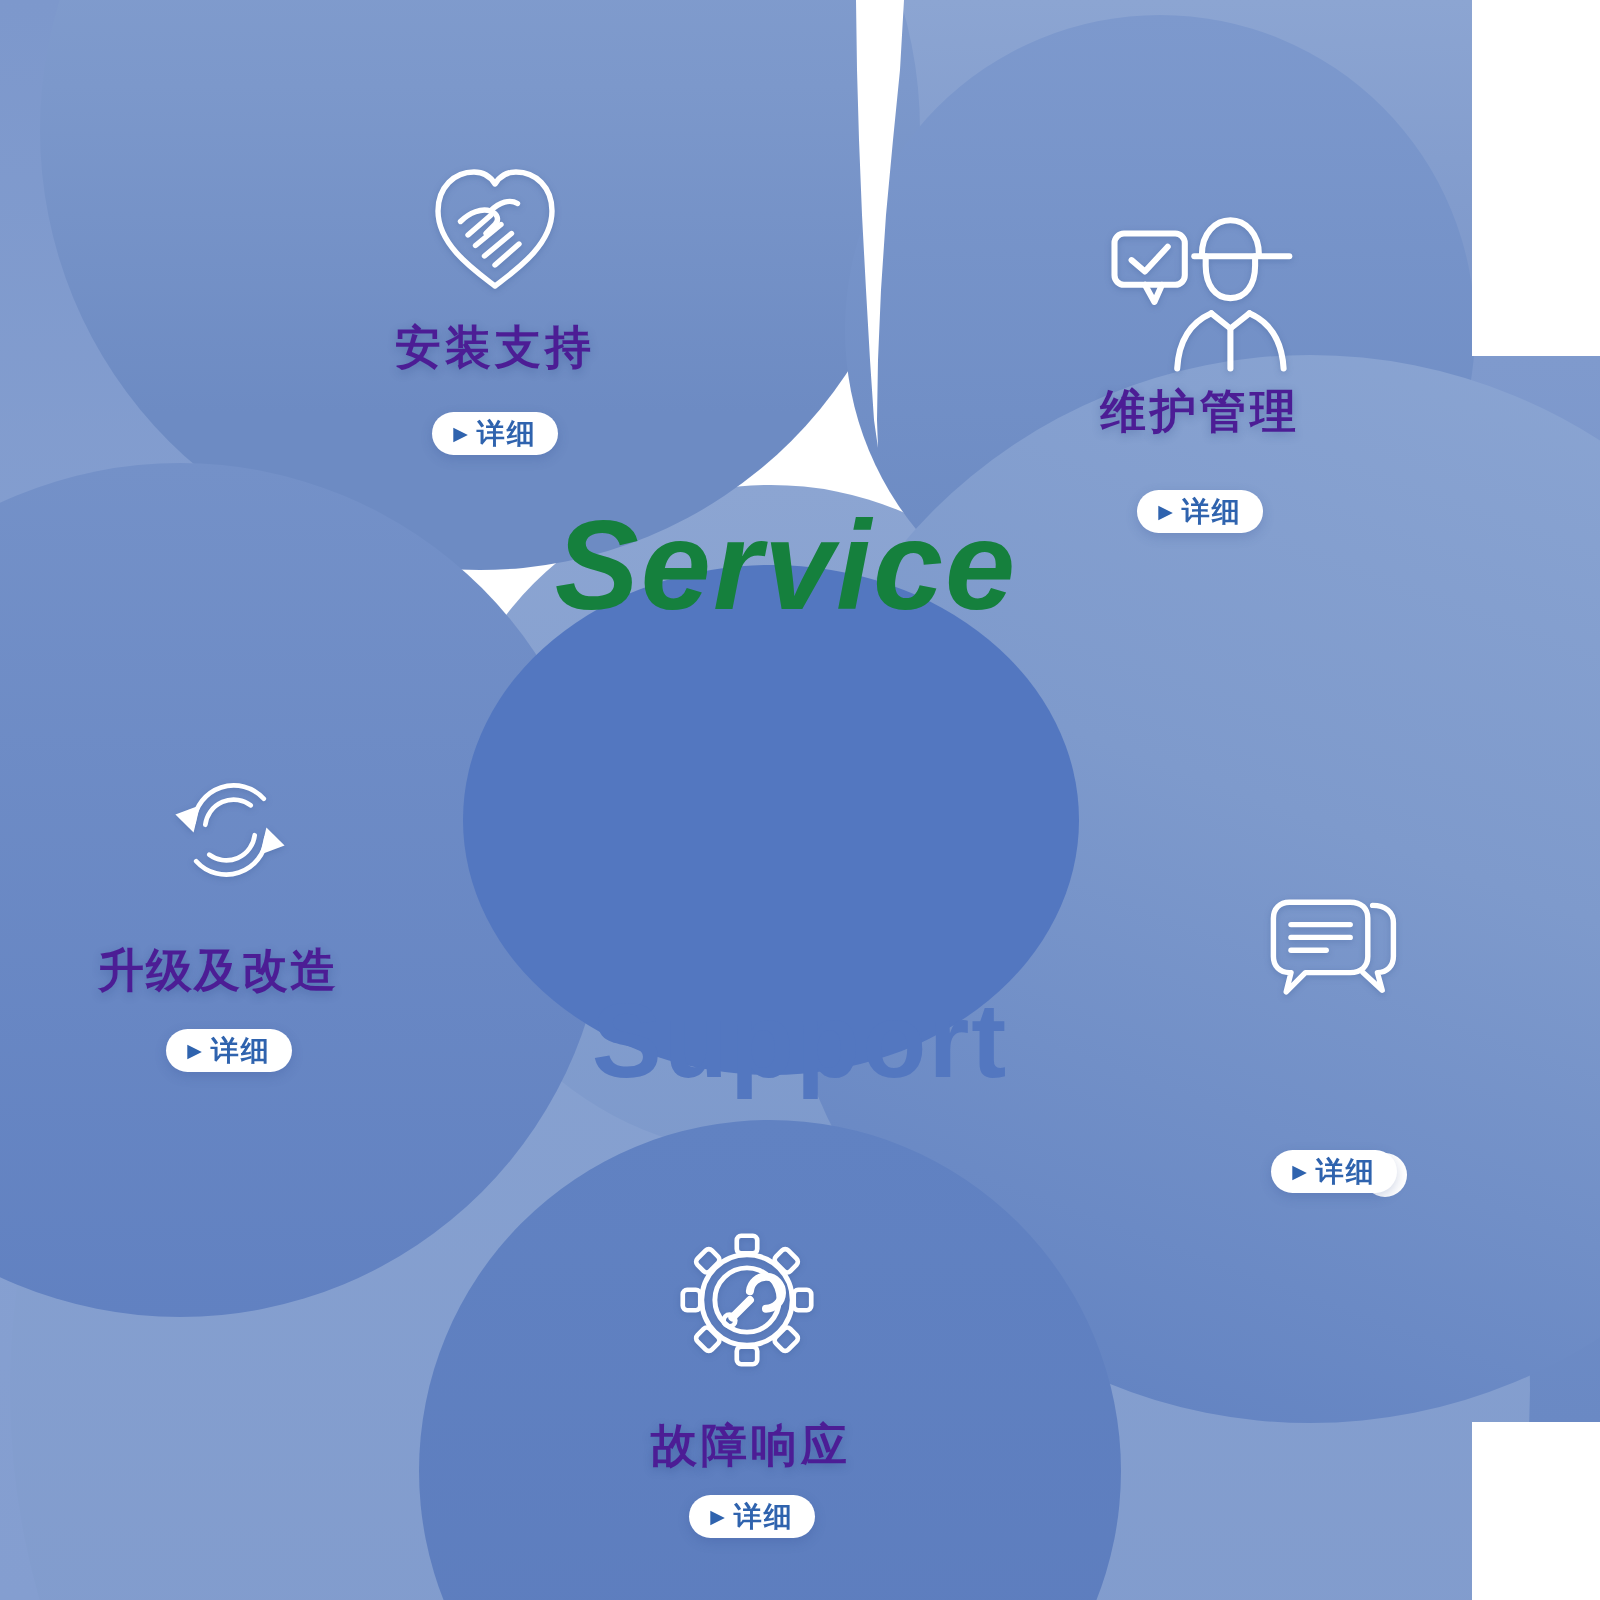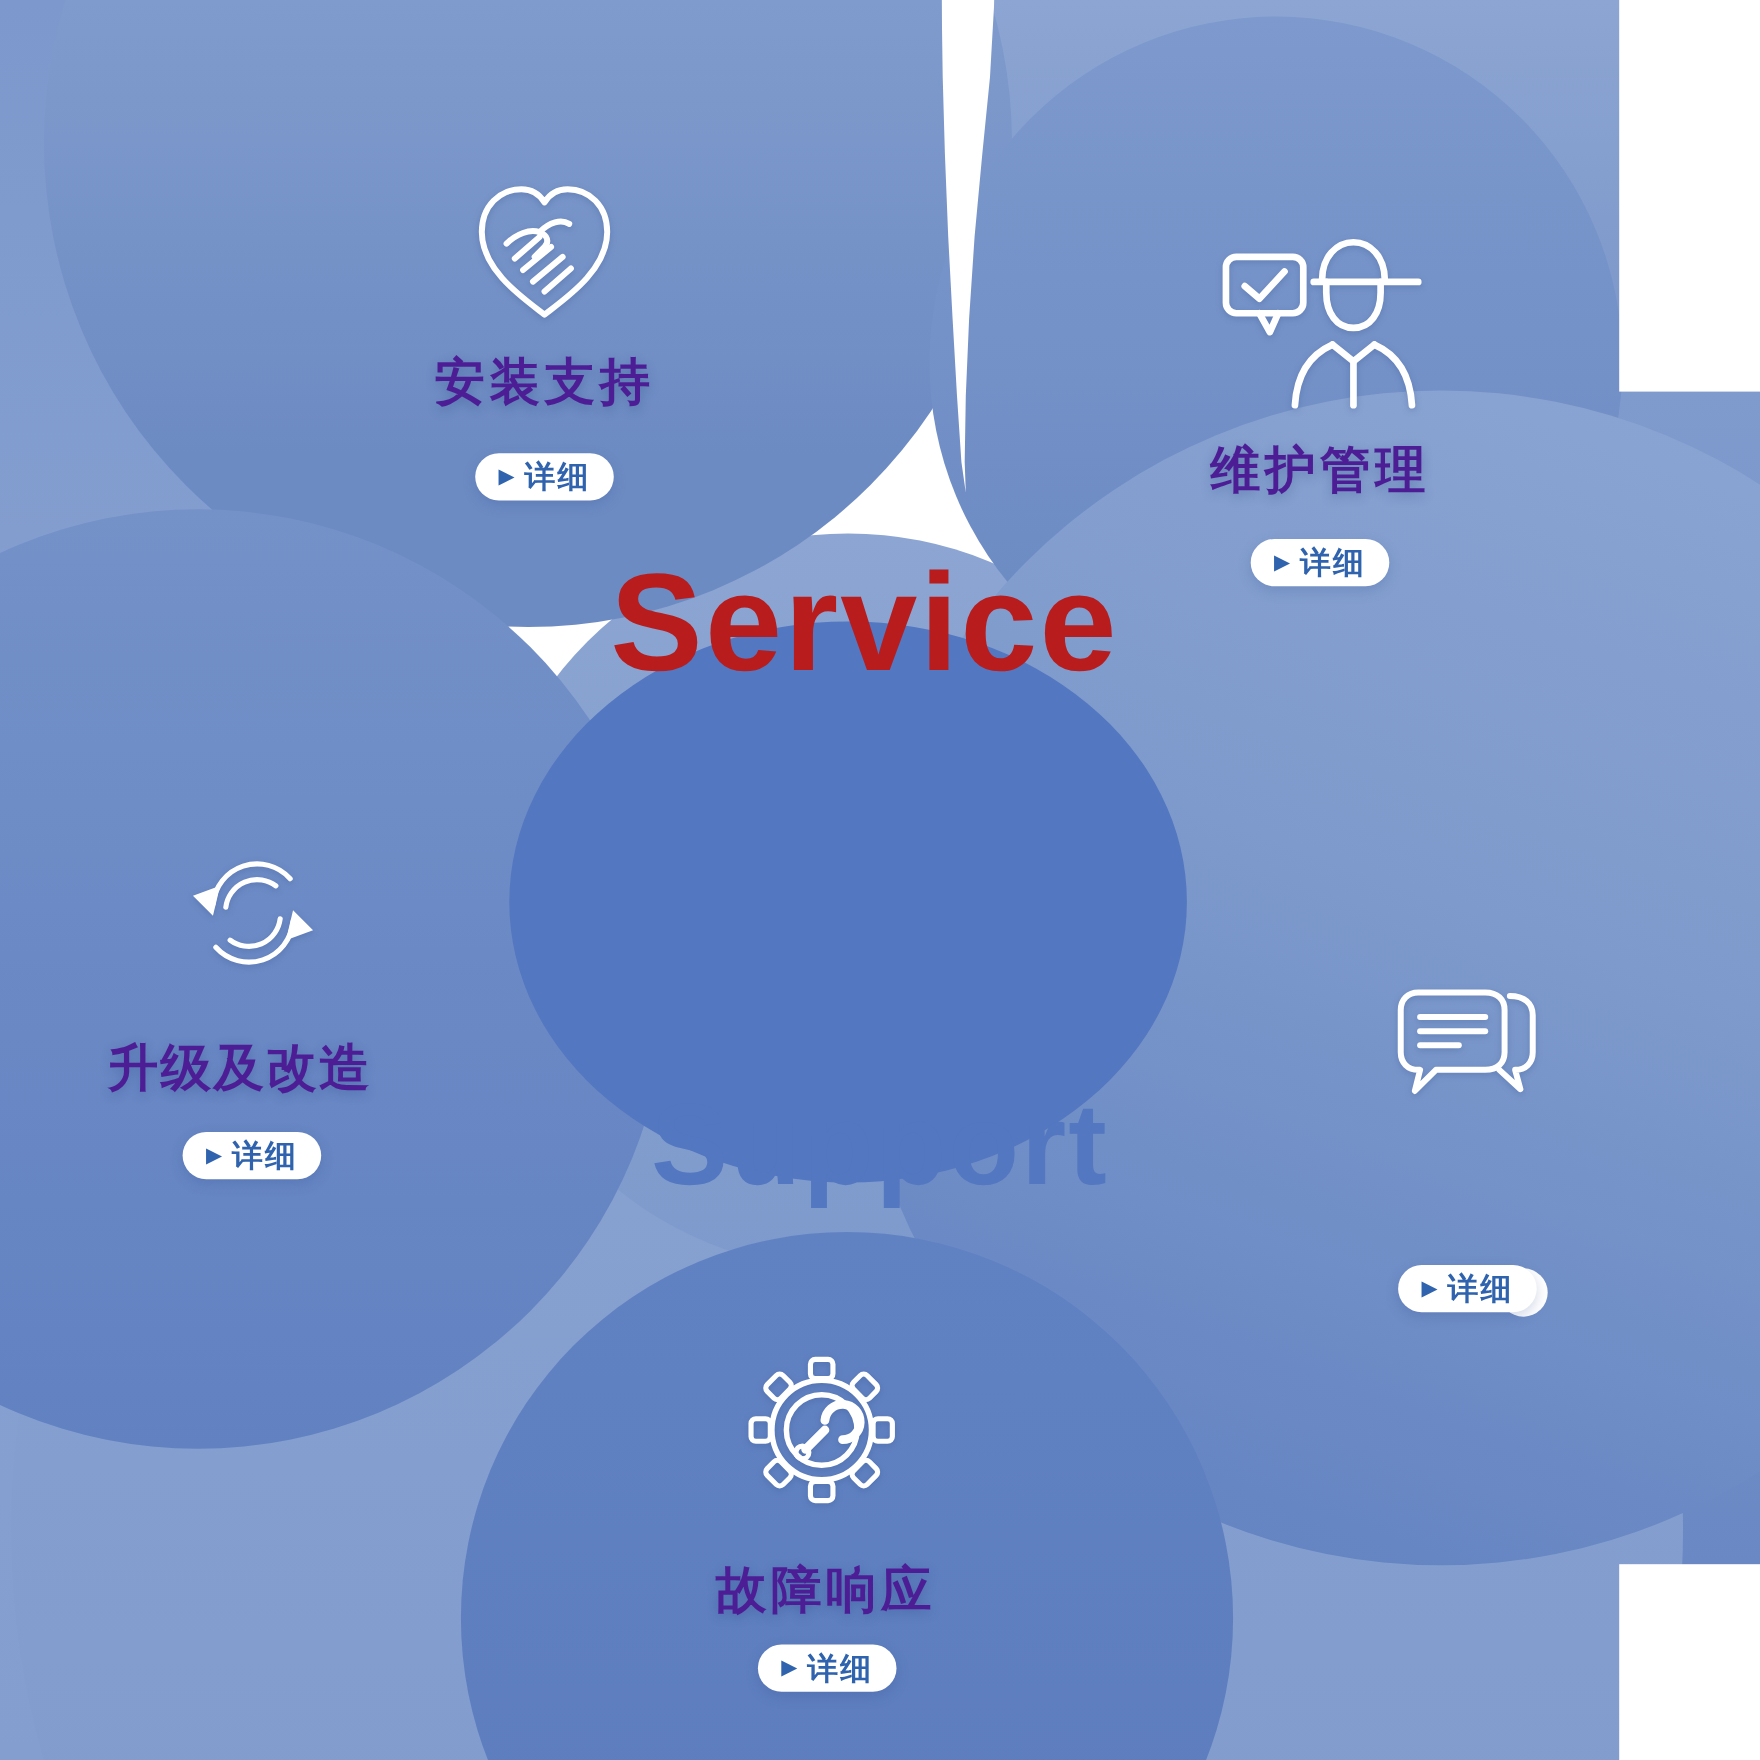--- a/index.html
+++ b/index.html
@@ -75,21 +75,21 @@
   <div class="shape base-right"></div>
   <div class="shape circle bg-bottom"></div>
   <div class="shape circle mid-halo"></div>
 
   <div class="shape circle petal-topleft"></div>
   <div class="shape circle petal-topright"></div>
   <div class="shape circle petal-right"></div>
   <div class="shape circle petal-left"></div>
 
   <div class="shape center-ellipse" style="background:#5377c0;"></div>
-  <div class="watermark wm-top" style="color:#b91c1c;">Service</div>
+  <div class="watermark wm-top" style="color:#15803d;font-style:italic;">Service</div>
   <div class="watermark wm-bottom" style="color:#5377c0;">Support</div>
 
   <div class="shape circle petal-bottom"></div>
 
   <div class="shape wedge"></div>
   <div class="shape white-right-top"></div>
   <div class="shape white-right-bottom"></div>
   <div class="shape circle white-dot"></div>
 
   <div class="icon" style="left:420px;top:157px;width:150px;height:141px;">
@@ -116,21 +116,21 @@
       <path stroke-width="3.2" d="M14 29 L21 35 L33 22"></path>
       <path stroke-width="3.2" d="M51 26 C51 15 58 8 66 8 C74 8 81 15 81 26"></path>
       <path stroke-width="3.2" d="M47 27 L97 27"></path>
       <path stroke-width="3.2" d="M53 27 L53 32 C53 42 58 49 66 49 C74 49 79 42 79 32 L79 27"></path>
       <path stroke-width="3.2" d="M38 86 C39 69 47 61 56 57"></path>
       <path stroke-width="3.2" d="M94 86 C93 69 85 61 76 57"></path>
       <path stroke-width="3.2" d="M56 57 L66 65 L76 57"></path>
       <path stroke-width="3.2" d="M66 65 L66 86"></path>
     </svg>
   </div>
-  <div class="node-label" style="left:1200px;top:404px;">维护管理</div>
+  <div class="node-label" style="left:1200px;top:388px;">维护管理</div>
   <div class="pill" style="left:1200px;top:490px;">
     <span class="tri" style="color:#2f63ae;">▶</span>
     <span class="pill-text" style="color:#2f63ae;">详细</span>
   </div>
 
   <div class="icon" style="left:1251px;top:883px;width:160px;height:128px;">
     <svg viewBox="0 0 100 80" width="160" height="128">
       <path stroke-width="3.4" d="M76 14 C84 14 89 18 89 25 L89 46 C89 52 85 56 79 56 L82 67 L70 56"></path>
       <path stroke-width="3.4" d="M24 12 L62 12 C69 12 73 16 73 22 L73 46 C73 52 69 56 62 56 L34 56 L22 68 L25 56 L24 56 C18 56 14 52 14 46 L14 22 C14 16 18 12 24 12 Z"></path>
       <path stroke-width="3.4" d="M25 26 L62 26"></path>

